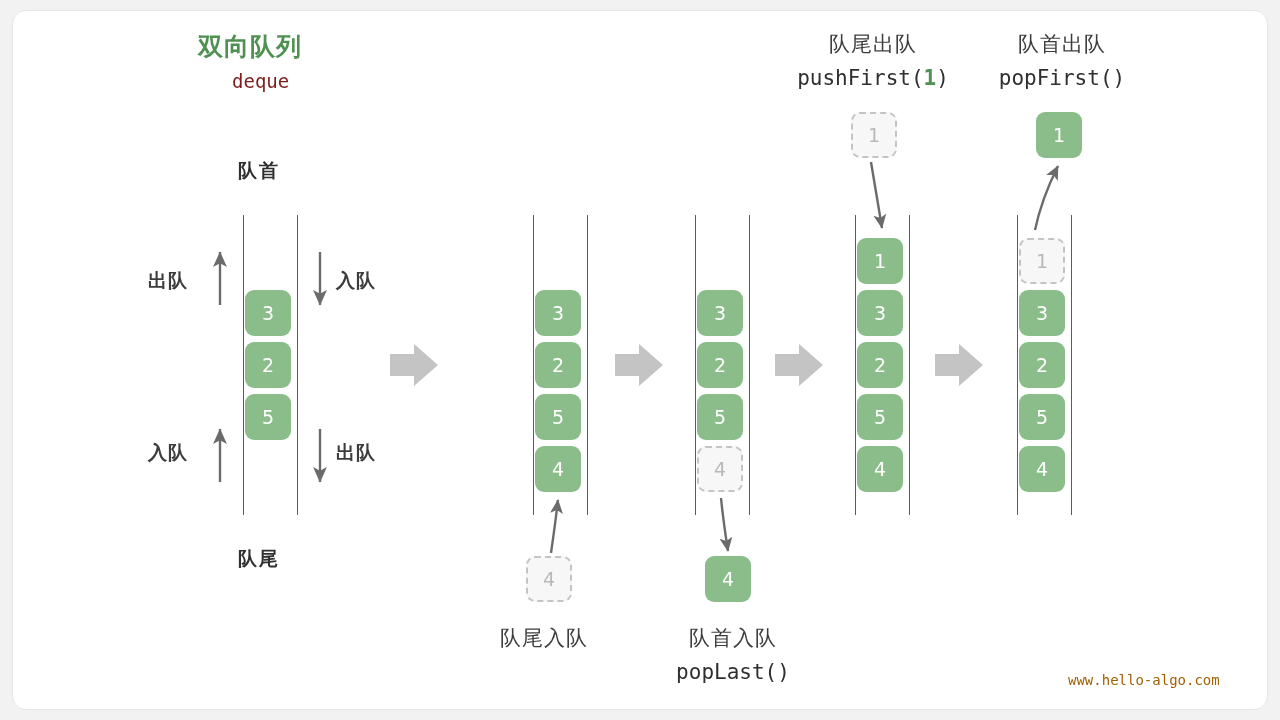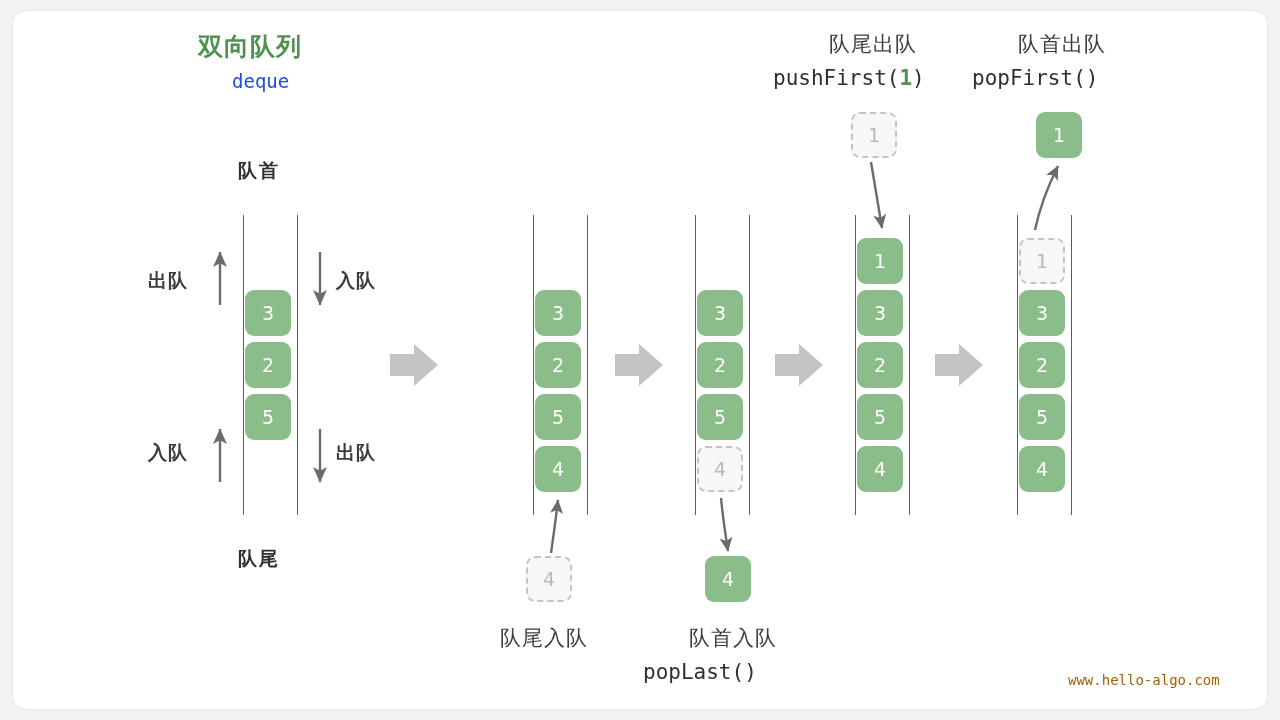--- a/index.html
+++ b/index.html
@@ -40,38 +40,38 @@
   .title-main {
     font-size: 25px;
     font-weight: bold;
     color: #4f9150;
     white-space: nowrap;
     letter-spacing: 1px;
   }
   .title-sub {
     font-family: "DejaVu Sans Mono", "Liberation Mono", monospace;
     font-size: 19px;
-    color: #1d4ed8;
+    color: #7f1d1d;
     white-space: nowrap;
   }
 
   
   .op-cn {
     font-size: 21px;
     color: #3c3c3c;
     white-space: nowrap;
     text-align: center;
     letter-spacing: 1px;
   }
   .op-code {
     font-family: "DejaVu Sans Mono", "Liberation Mono", monospace;
     font-size: 21px;
     color: #2f2f2f;
     white-space: nowrap;
-    text-align: left;
+    text-align: center;
   }
   .op-code .hl { color: #4f9150; font-weight: bold; }
 
   
   .side-label {
     font-size: 19px;
     font-weight: bold;
     color: #3c3c3c;
     white-space: nowrap;
     letter-spacing: 1px;

